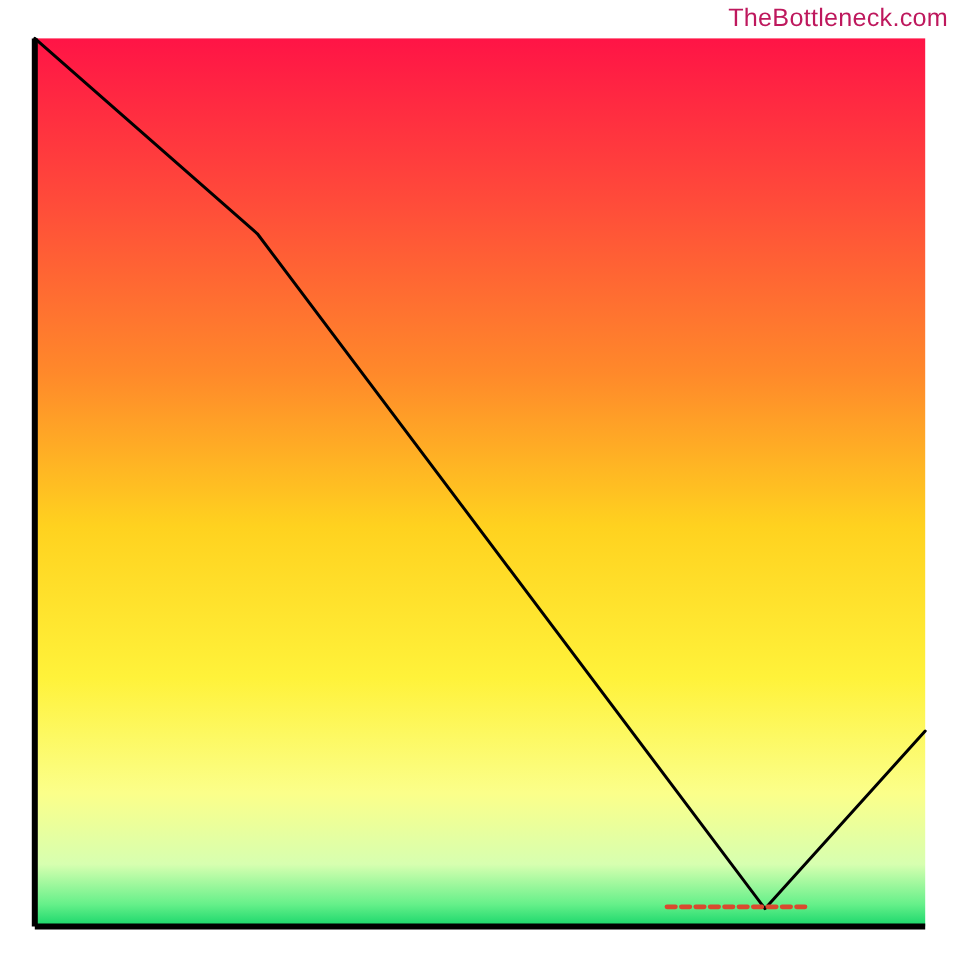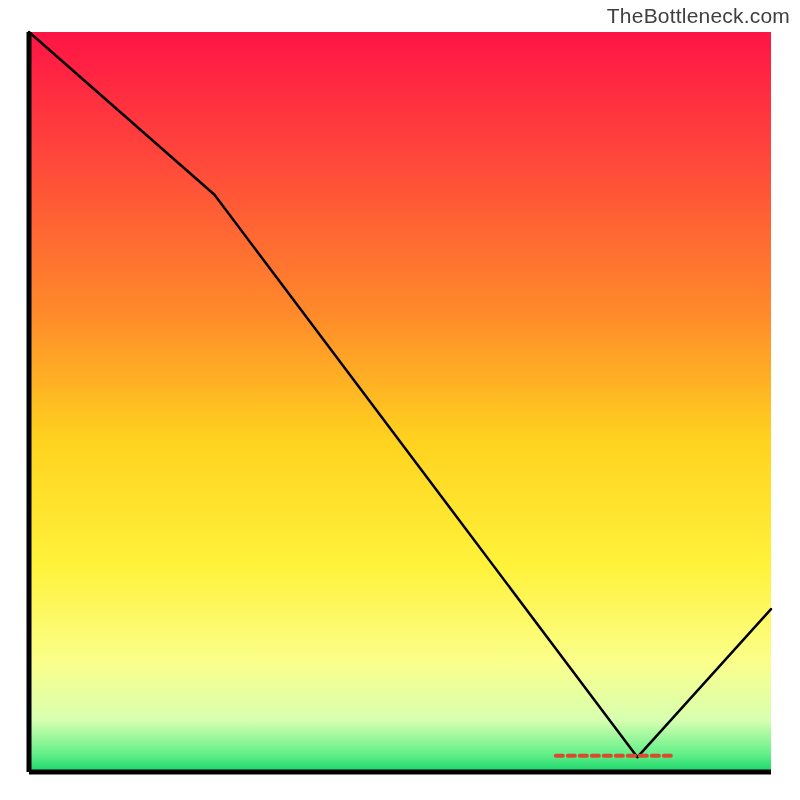--- a/index.html
+++ b/index.html
@@ -14,21 +14,21 @@
   .container {
     position: relative;
     width: 800px;
     height: 800px;
   }
   .watermark {
     position: absolute;
     top: 4px;
     right: 10px;
     font-size: 21px;
-    color: #404040;
+    color: #be185d;
     font-weight: 500;
     letter-spacing: 0.2px;
     z-index: 5;
   }
   svg.chart {
     position: absolute;
     top: 0;
     left: 0;
     width: 800px;
     height: 800px;

